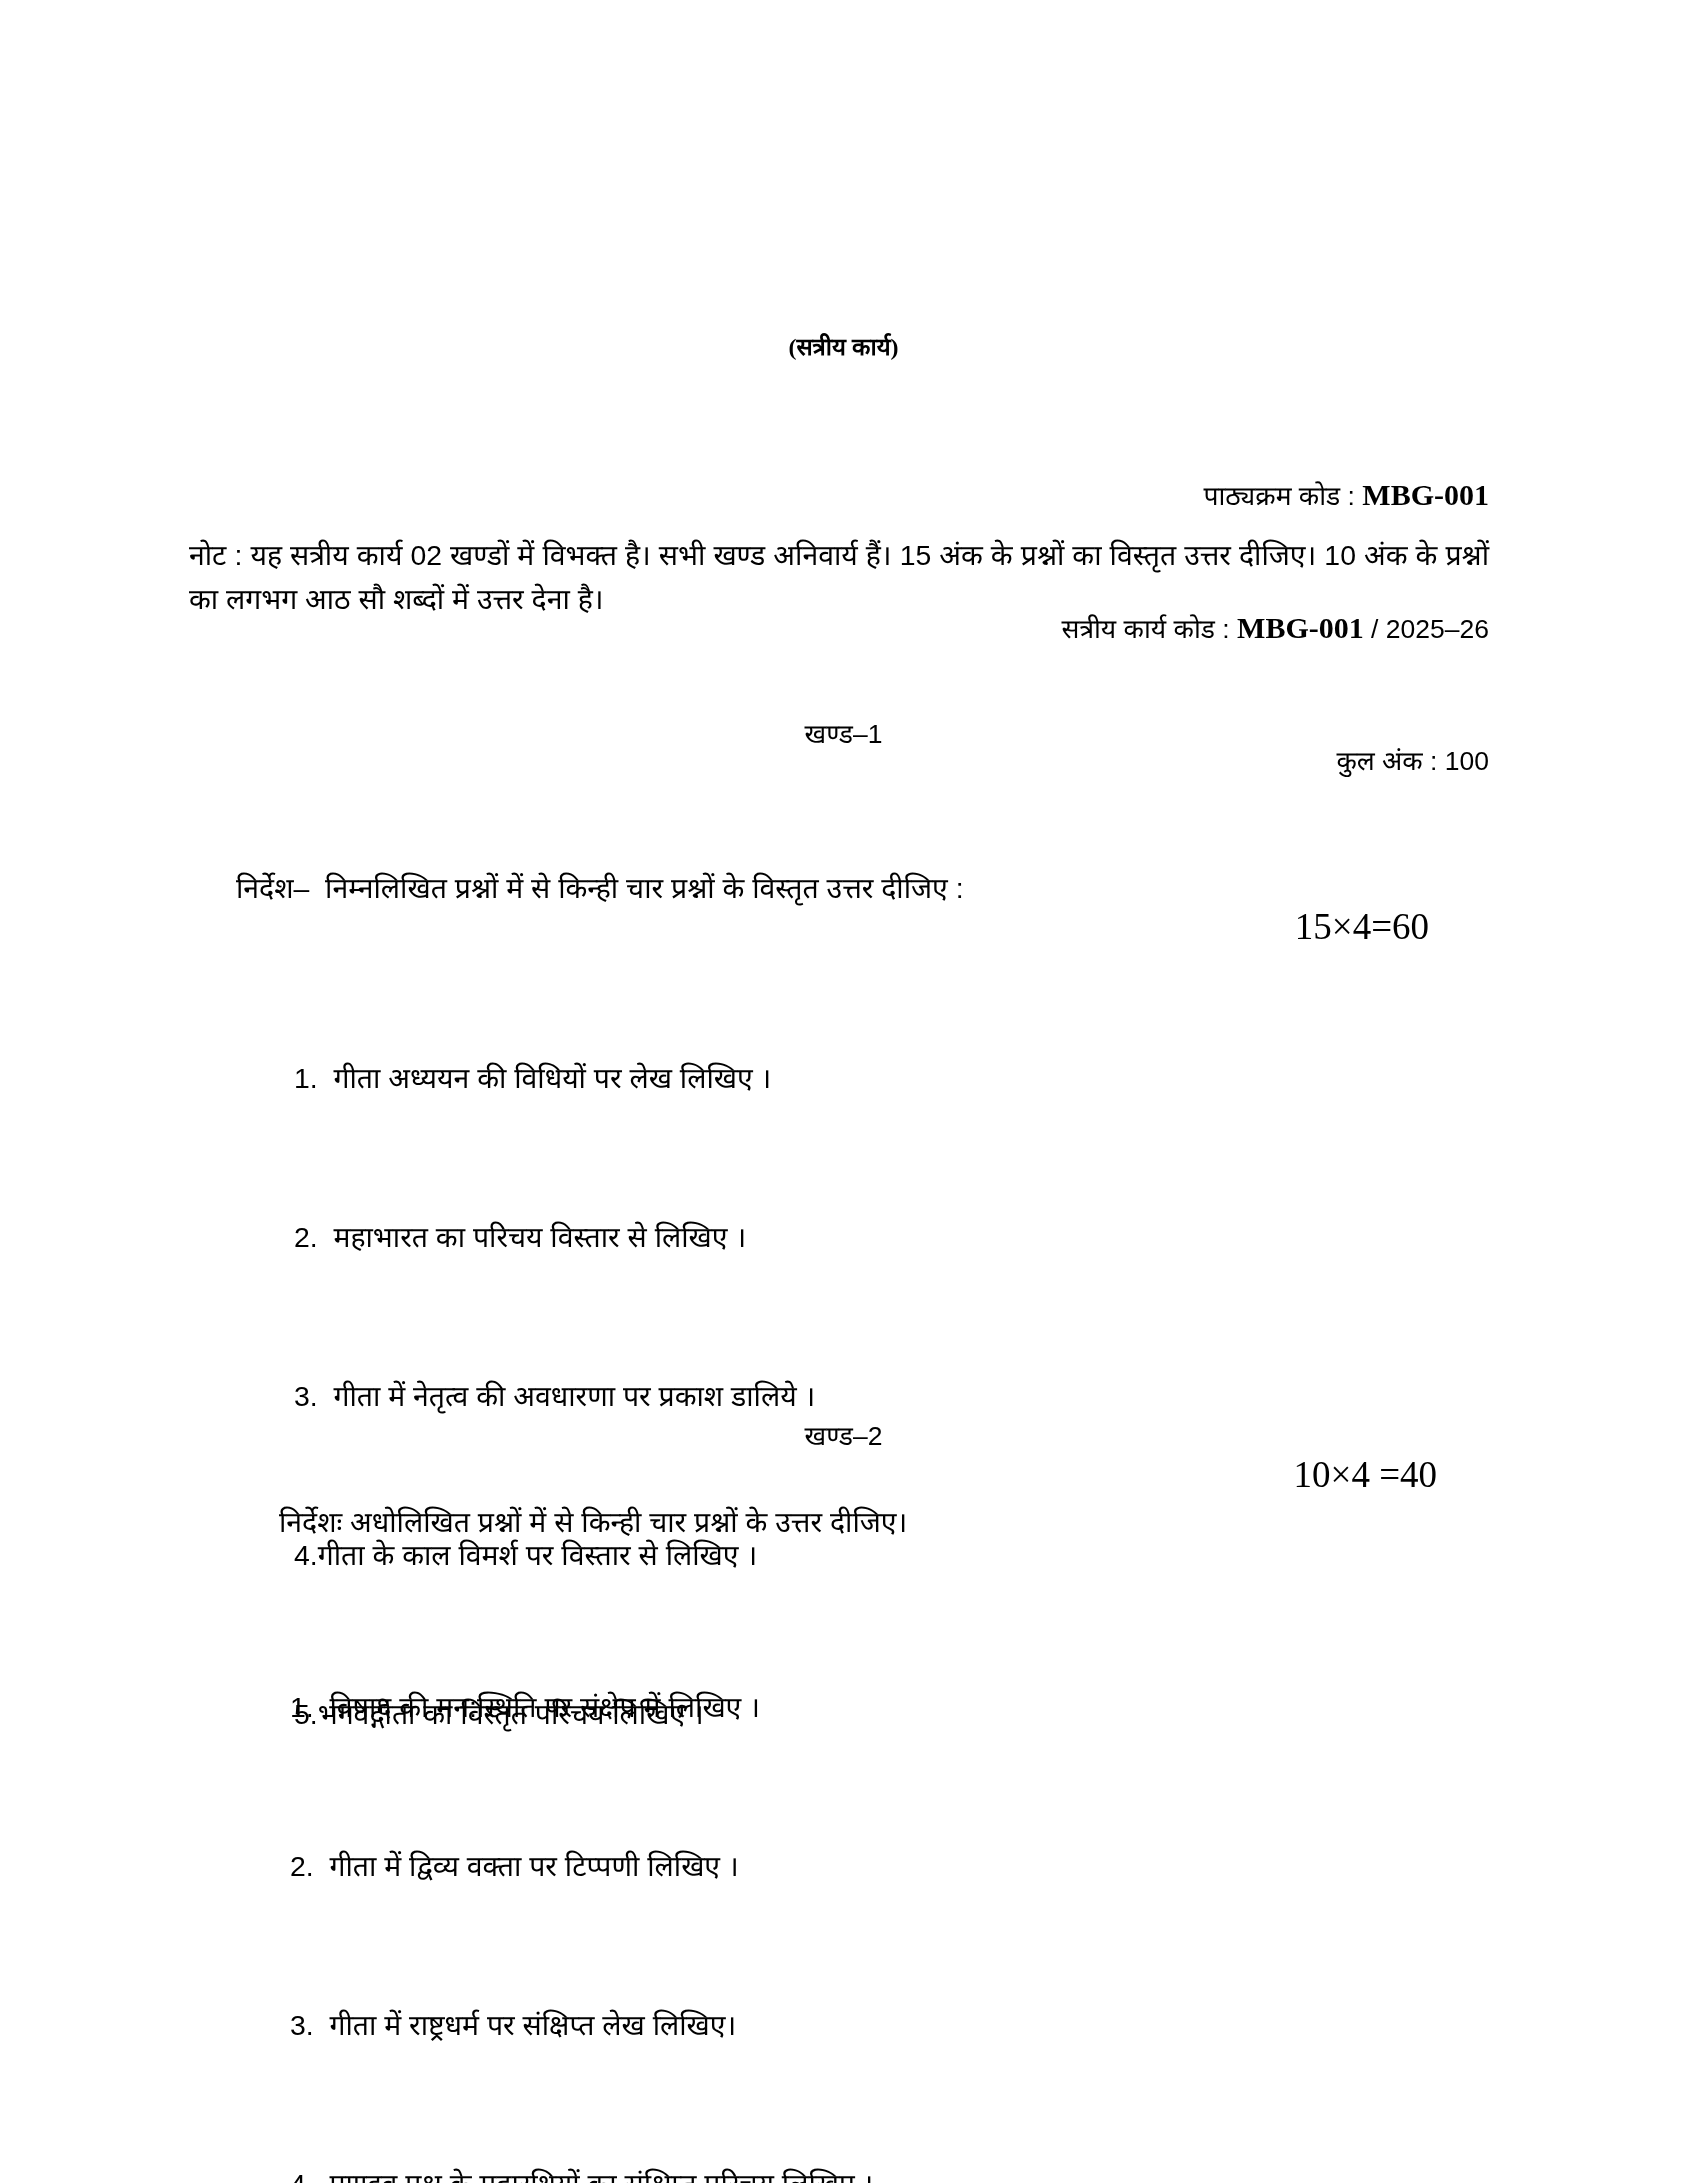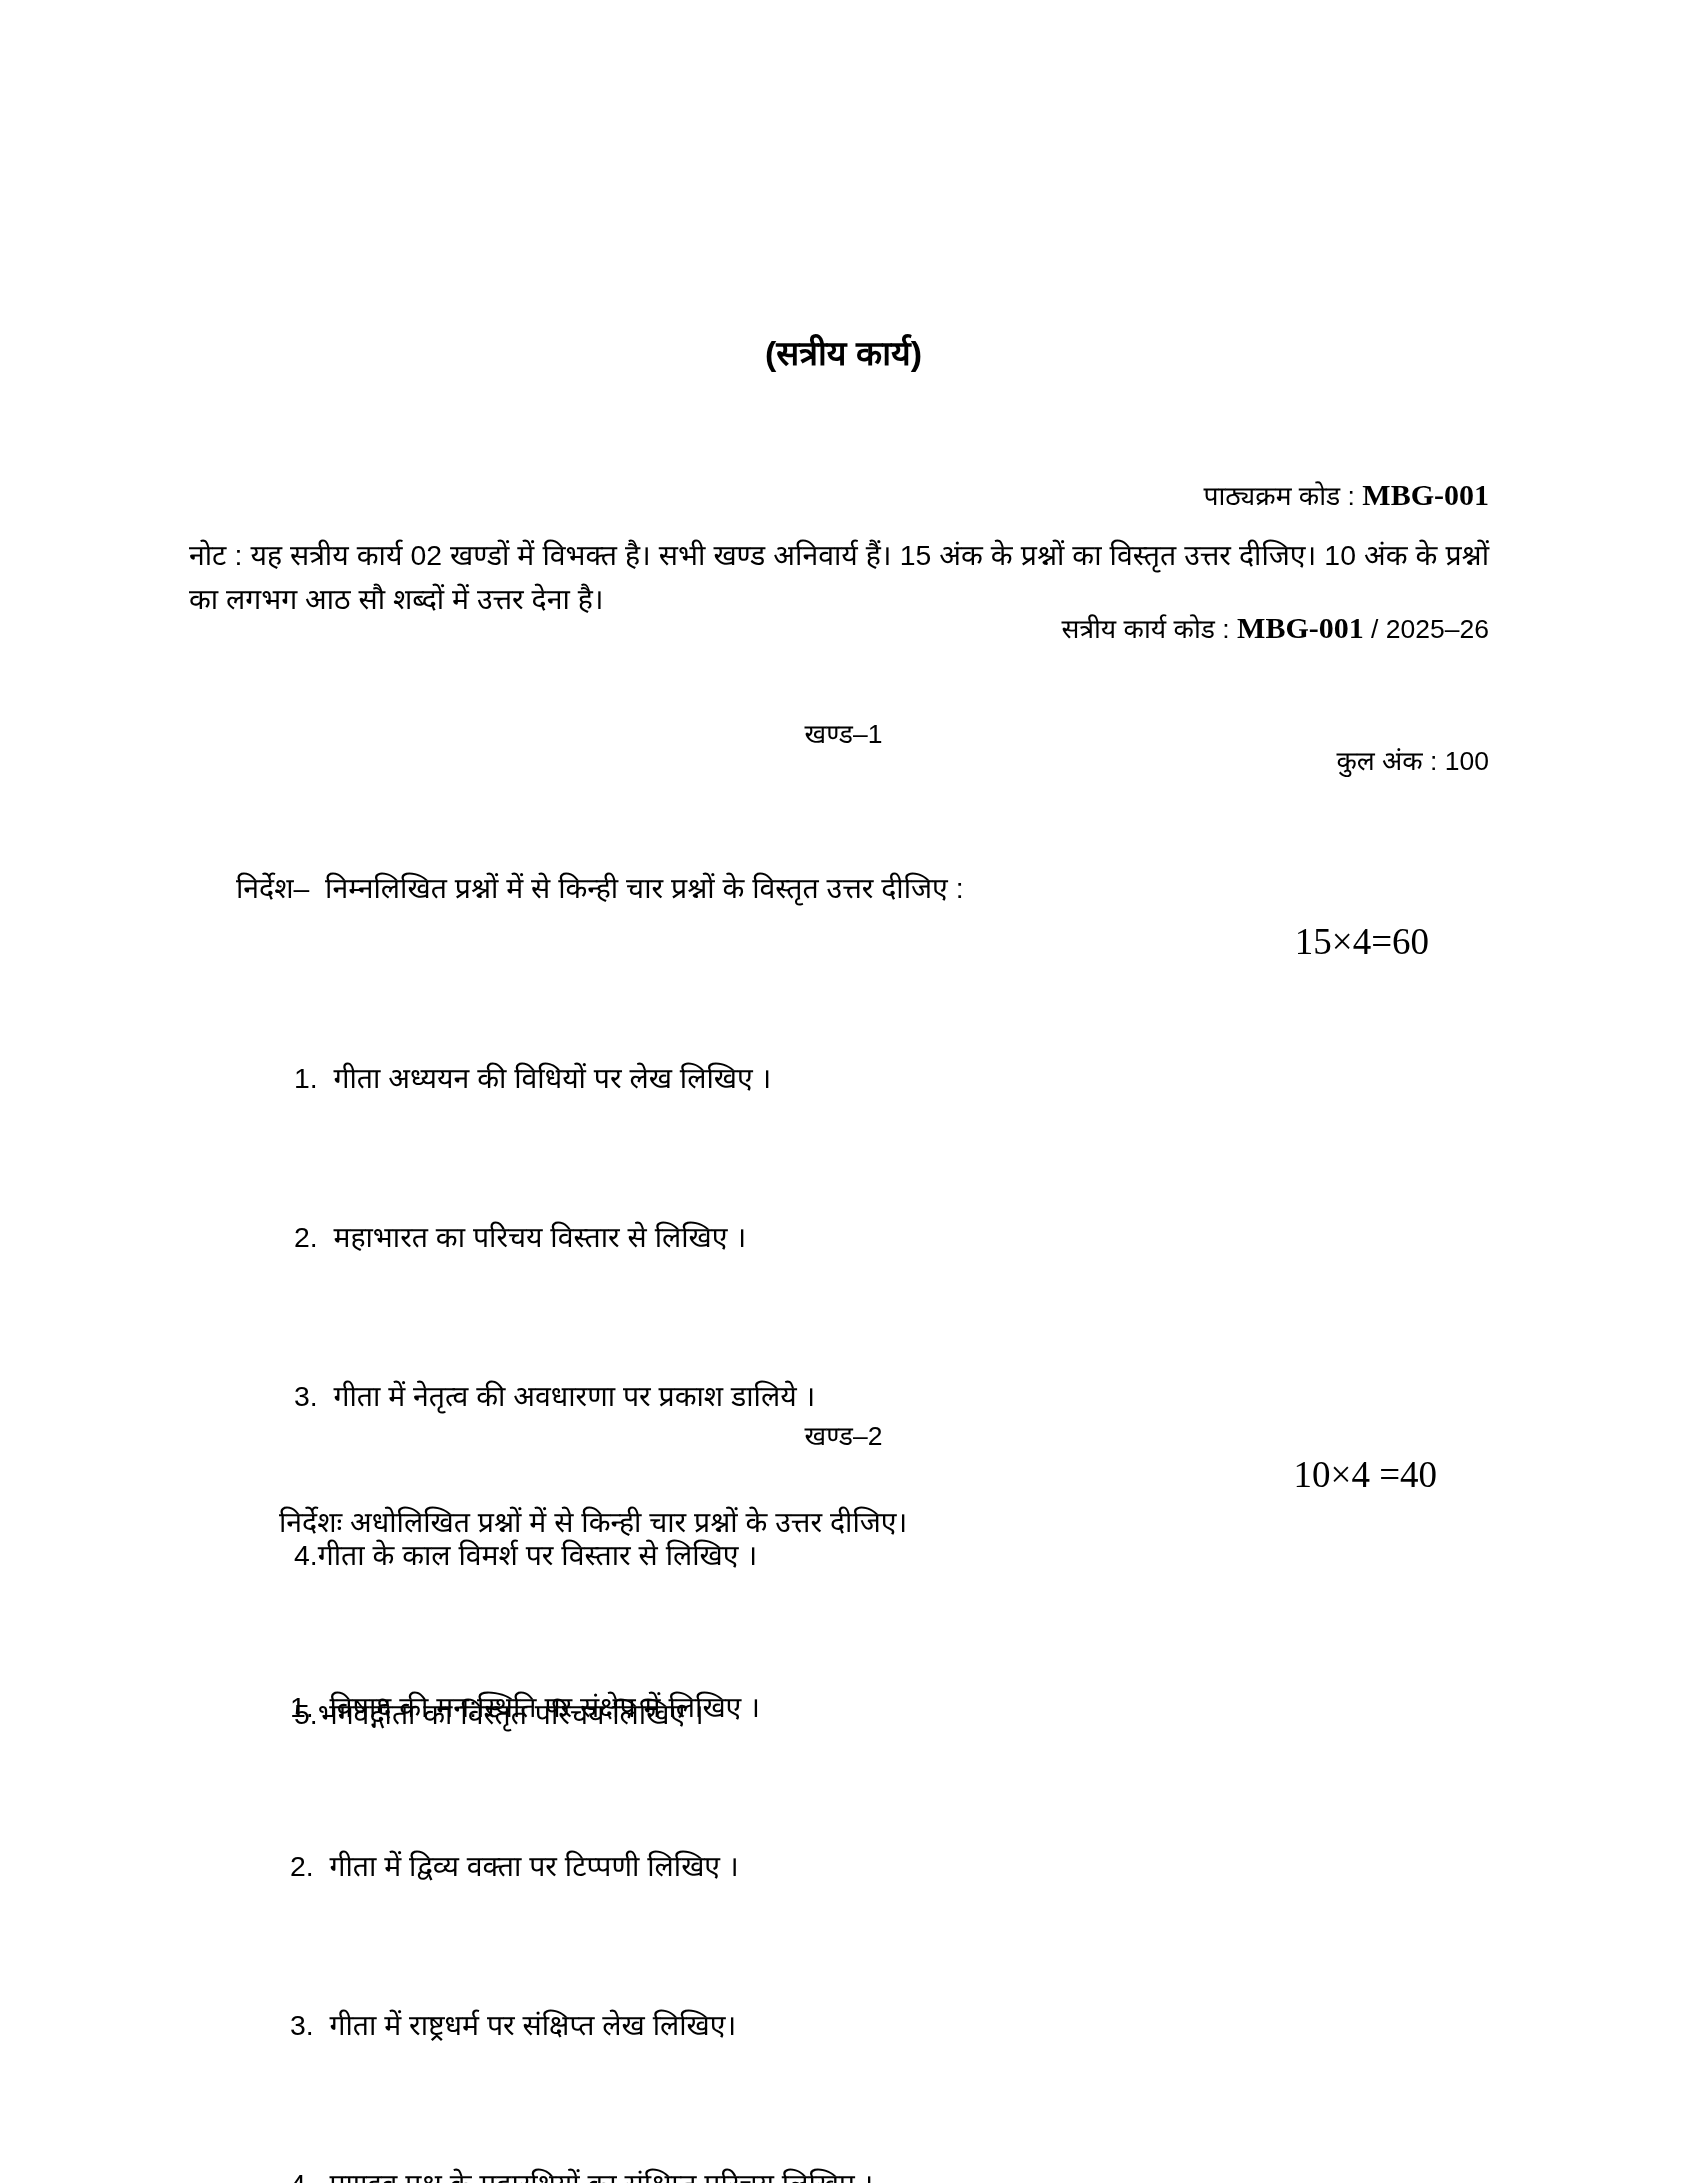--- a/index.html
+++ b/index.html
@@ -28,22 +28,23 @@
     letter-spacing: 0.7px;
     white-space: pre-wrap;
   }
   .doc-subtitle {
     position: absolute;
     top: 329px;
     left: 0;
     width: 100%;
     text-align: center;
     font-weight: bold;
-    font-size: 34px;
+    font-size: 24px;
     white-space: pre-wrap;
+    font-family: Liberation Serif, serif;
   }
   .codes {
     position: absolute;
     top: 385px;
     right: 198px;
     text-align: right;
     font-size: 26.5px;
     line-height: 44px;
     white-space: pre-wrap;
   }
@@ -83,21 +84,21 @@
     white-space: pre-wrap;
   }
   .directions-1 { top: 868px; left: 236px; }
   .directions-2 { top: 1502px; left: 243px; margin-left: 36px; }
   .marks {
     position: absolute;
     font-family: "Liberation Serif", "DejaVu Serif", serif;
     font-size: 37px;
     white-space: pre-wrap;
   }
-  .marks-1 { top: 905px; right: 258px; margin-top: 15px; }
+  .marks-1 { top: 905px; right: 258px; }
   .marks-2 { top: 1453px; right: 250px; text-align: right; }
   .question-list {
     position: absolute;
     font-size: 28.4px;
     line-height: 53px;
     white-space: pre-wrap;
   }
   .qlist-1 { top: 946px; left: 294px; }
   .qlist-2 { top: 1575px; left: 290px; }
   .q-line { display: block; }

